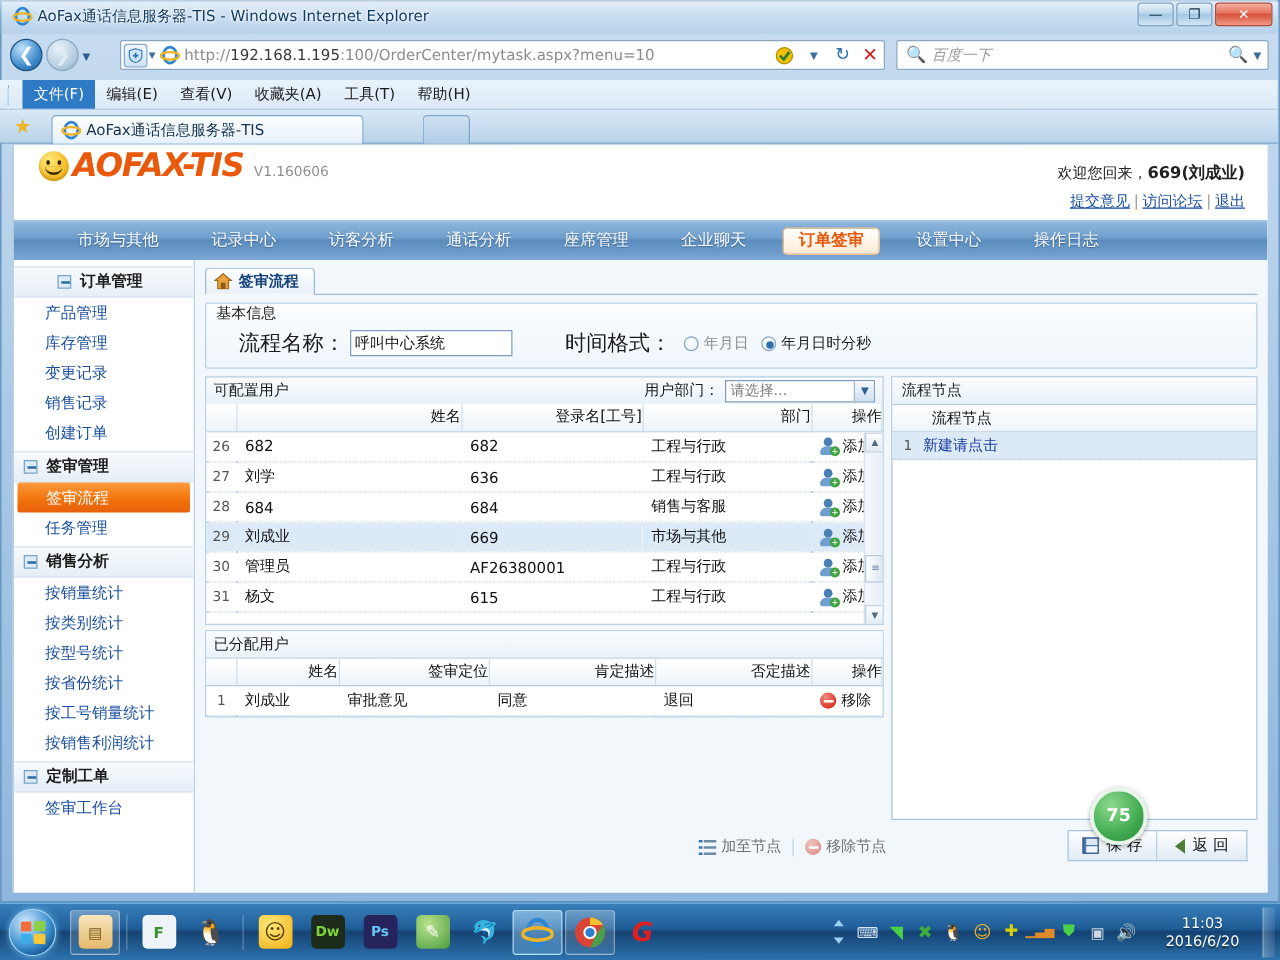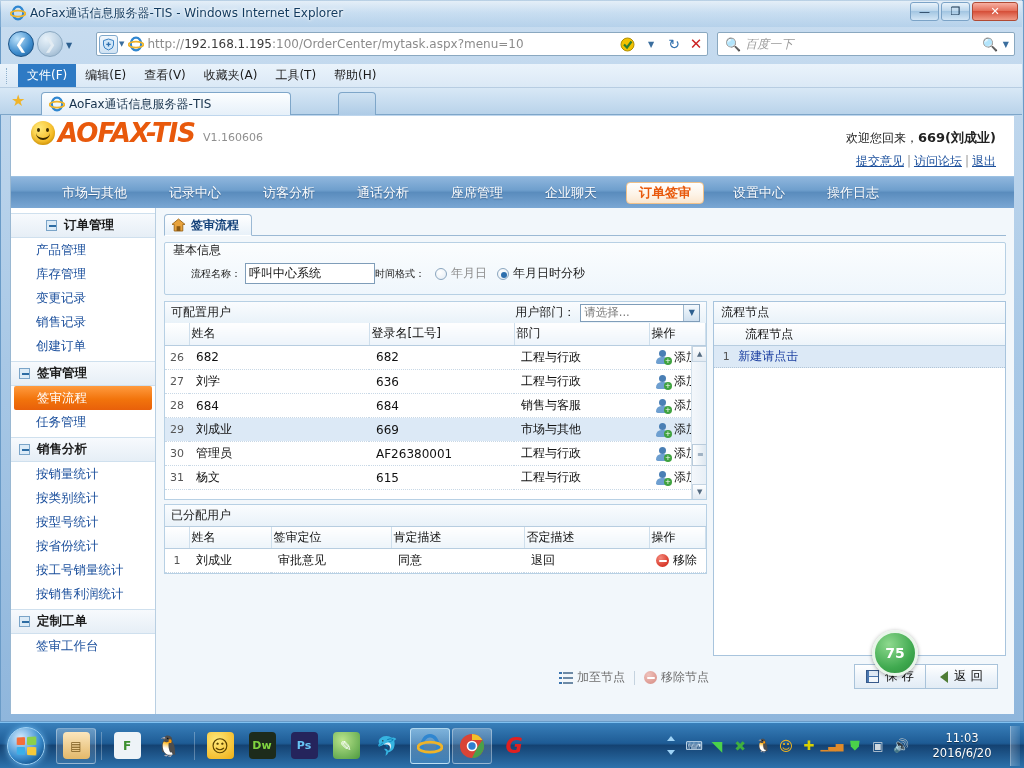--- a/index.html
+++ b/index.html
@@ -234,28 +234,28 @@
   #basic-info {
     margin-top:6px; border:1px solid #b7d0e4; border-radius:2px;
     background: linear-gradient(to bottom,#fbfdfe,#eff6fc);
     height:53px; position:relative;
   }
   #basic-info-title {
     position:absolute; left:6px; top:-1px; font-size:12px; color:#1b1b1b;
     background:transparent; padding:0 2px; line-height:16px;
   }
   #basic-row { position:absolute; left:0; top:20px; width:100%; display:flex; align-items:center; }
-  .flabel { font-size:10px; color:#1b1b1b; white-space:nowrap; }
+  .flabel { font-size:17px; color:#1b1b1b; white-space:nowrap; }
   #flow-name-label { margin-left:26px; }
   #flow-name-input {
     width:130px; height:21px; margin-left:4px; border:1px solid #7f9db9;
     background:#fff; font-size:12px; color:#111; padding:0 3px;
     font-family:"DejaVu Sans","Liberation Sans",sans-serif;
   }
-  #time-fmt-label { }
+  #time-fmt-label { margin-left:42px; }
   .radio-wrap { display:flex; align-items:center; margin-left:10px; }
   .radio {
     width:12px; height:12px; border-radius:50%; border:1px solid #8ba6bf;
     background: radial-gradient(circle at 40% 35%, #ffffff, #e2ebf3);
     position:relative; margin-right:4px; flex:none;
   }
   .radio.on::after {
     content:""; position:absolute; left:3px; top:3px; width:6px; height:6px;
     border-radius:50%; background:#2e6fad;
   }
@@ -282,21 +282,21 @@
   }
   #dept-select .sel-caret {
     margin-left:auto; width:16px; height:16px;
     background: linear-gradient(to bottom,#f4f9fd,#cfe0ef);
     border-left:1px solid #9fb8cd; display:flex; align-items:center; justify-content:center;
     font-size:8px; color:#2d5f8f;
   }
 
   table.grid { width:100%; border-collapse:collapse; table-layout:fixed; }
   table.grid th {
-    height:22px; font-size:12px; font-weight:normal; color:#111; text-align:left;
+    height:22px; font-size:12px; font-weight:normal; color:#111; text-align:right;
     padding-left:2px;
     background: linear-gradient(to bottom,#ffffff,#edf4fa);
     border-right:1px solid #cfdfec; border-bottom:1px solid #b7cde0;
   }
   table.grid th.num, table.grid td.num {
     width:24px; text-align:center; padding-left:0; color:#555; font-size:11px;
   }
   table.grid td {
     height:24px; font-size:12px; color:#111; padding-left:7px;
     border-bottom:1px dotted #c8d8e6; white-space:nowrap; overflow:hidden;

